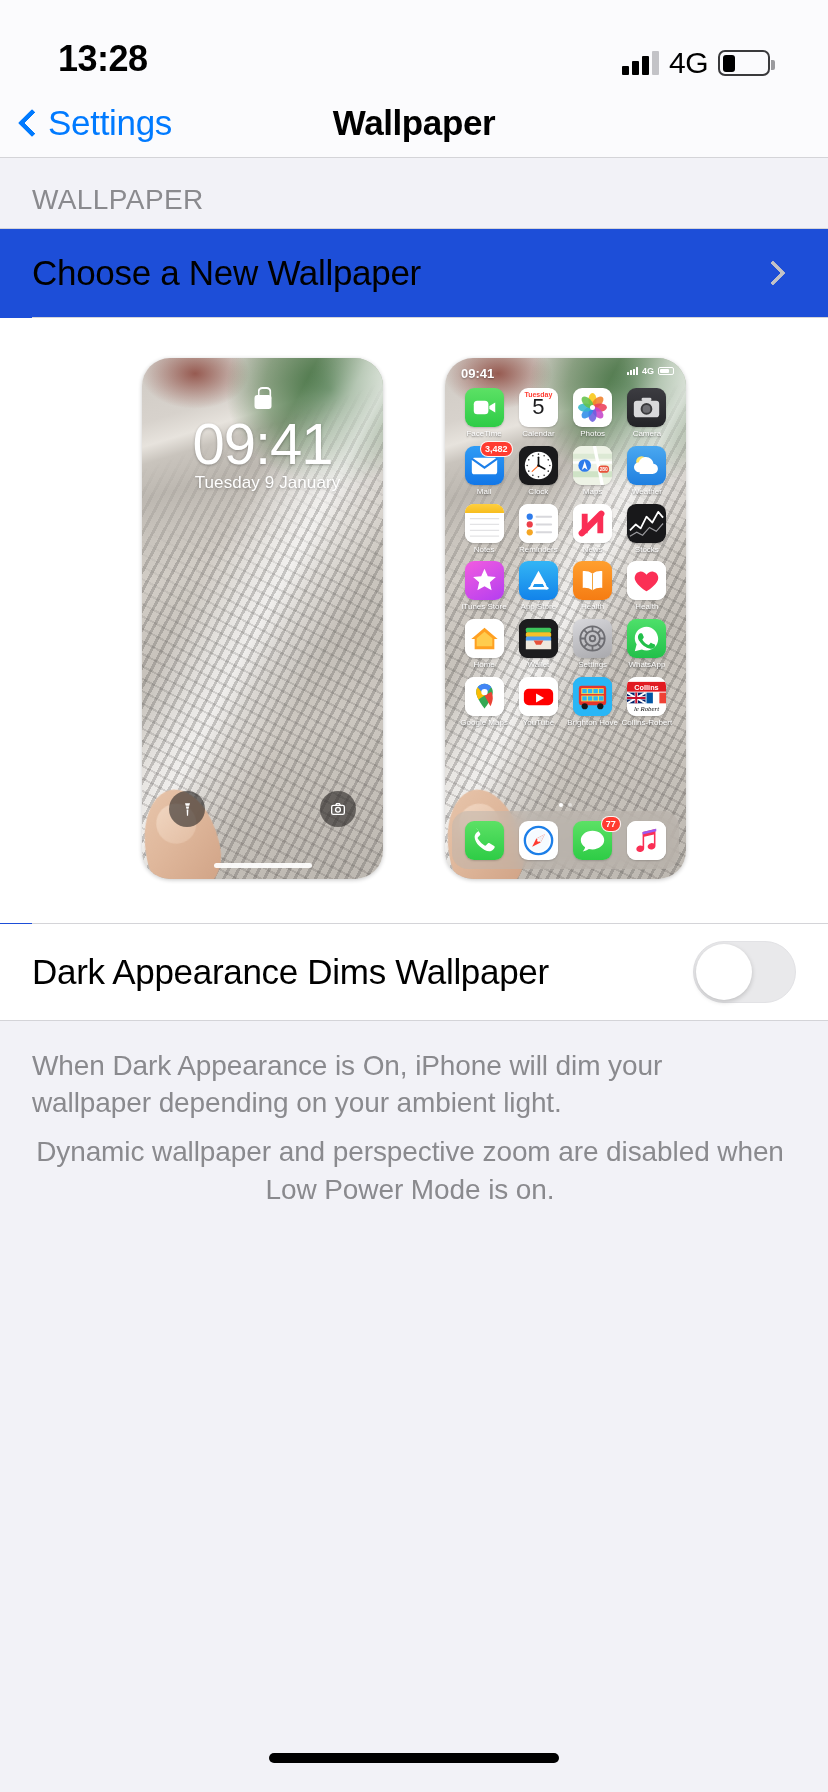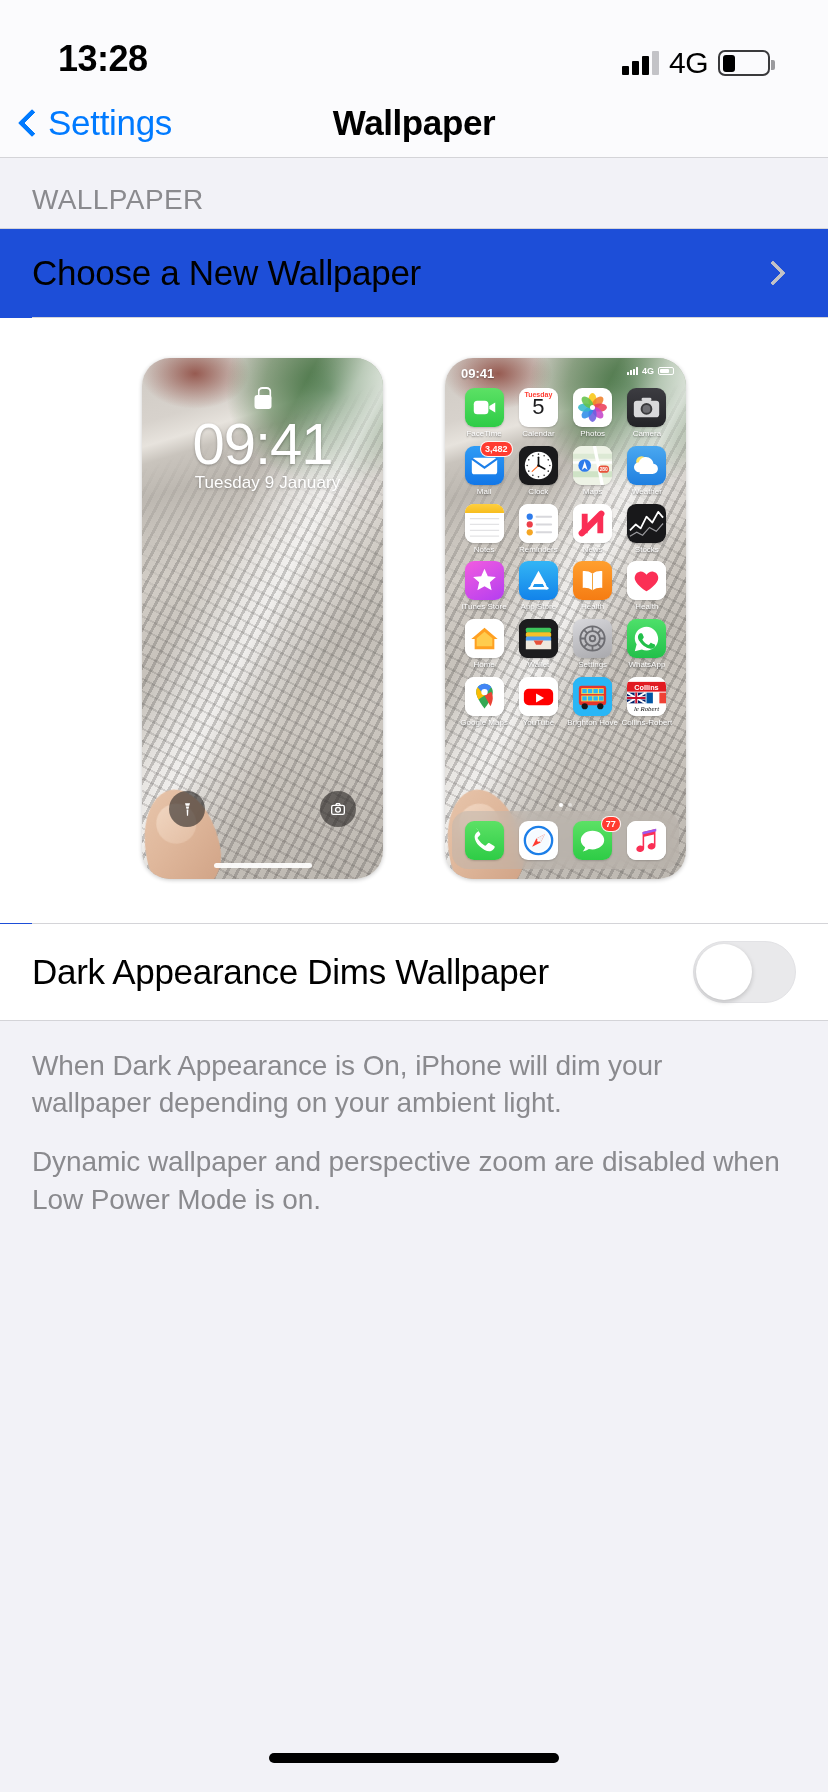--- a/index.html
+++ b/index.html
@@ -204,21 +204,21 @@
   .toggle-row{ display:flex; align-items:center; justify-content:space-between;
         padding:0 32px 0 32px; height:96px; background:#fff; }
   .switch{ width:103px; height:62px; border-radius:31px; background:#e9e9eb;
         border:1px solid #e2e2e5; position:relative; cursor:pointer; }
   .knob{ position:absolute; top:2px; left:2px; width:56px; height:56px; border-radius:50%;
         background:#fff; box-shadow:0 2px 5px rgba(0,0,0,0.18); }
 
   
   .footer{ padding:26px 40px 0 32px; background:#f2f2f7; }
   .footer p{ font-size:28px; color:#8a8a8e; line-height:1.33; letter-spacing:-0.1px; }
-  .footer p + p{ margin-top:22px; }
+  .footer p + p{ margin-top:12px;text-align:center; }
   .spacer{ flex:1; background:#f2f2f7; }
 
   
   .home-indicator{ position:absolute; bottom:0; left:0; right:0; height:68px;
         background:#f2f2f7; display:flex; align-items:center; justify-content:center; }
   .home-indicator i{ width:290px; height:10px; background:#000; border-radius:6px; display:block; }
 
   .page{ display:flex; flex-direction:column; height:1792px; }
 </style>
 </head>

